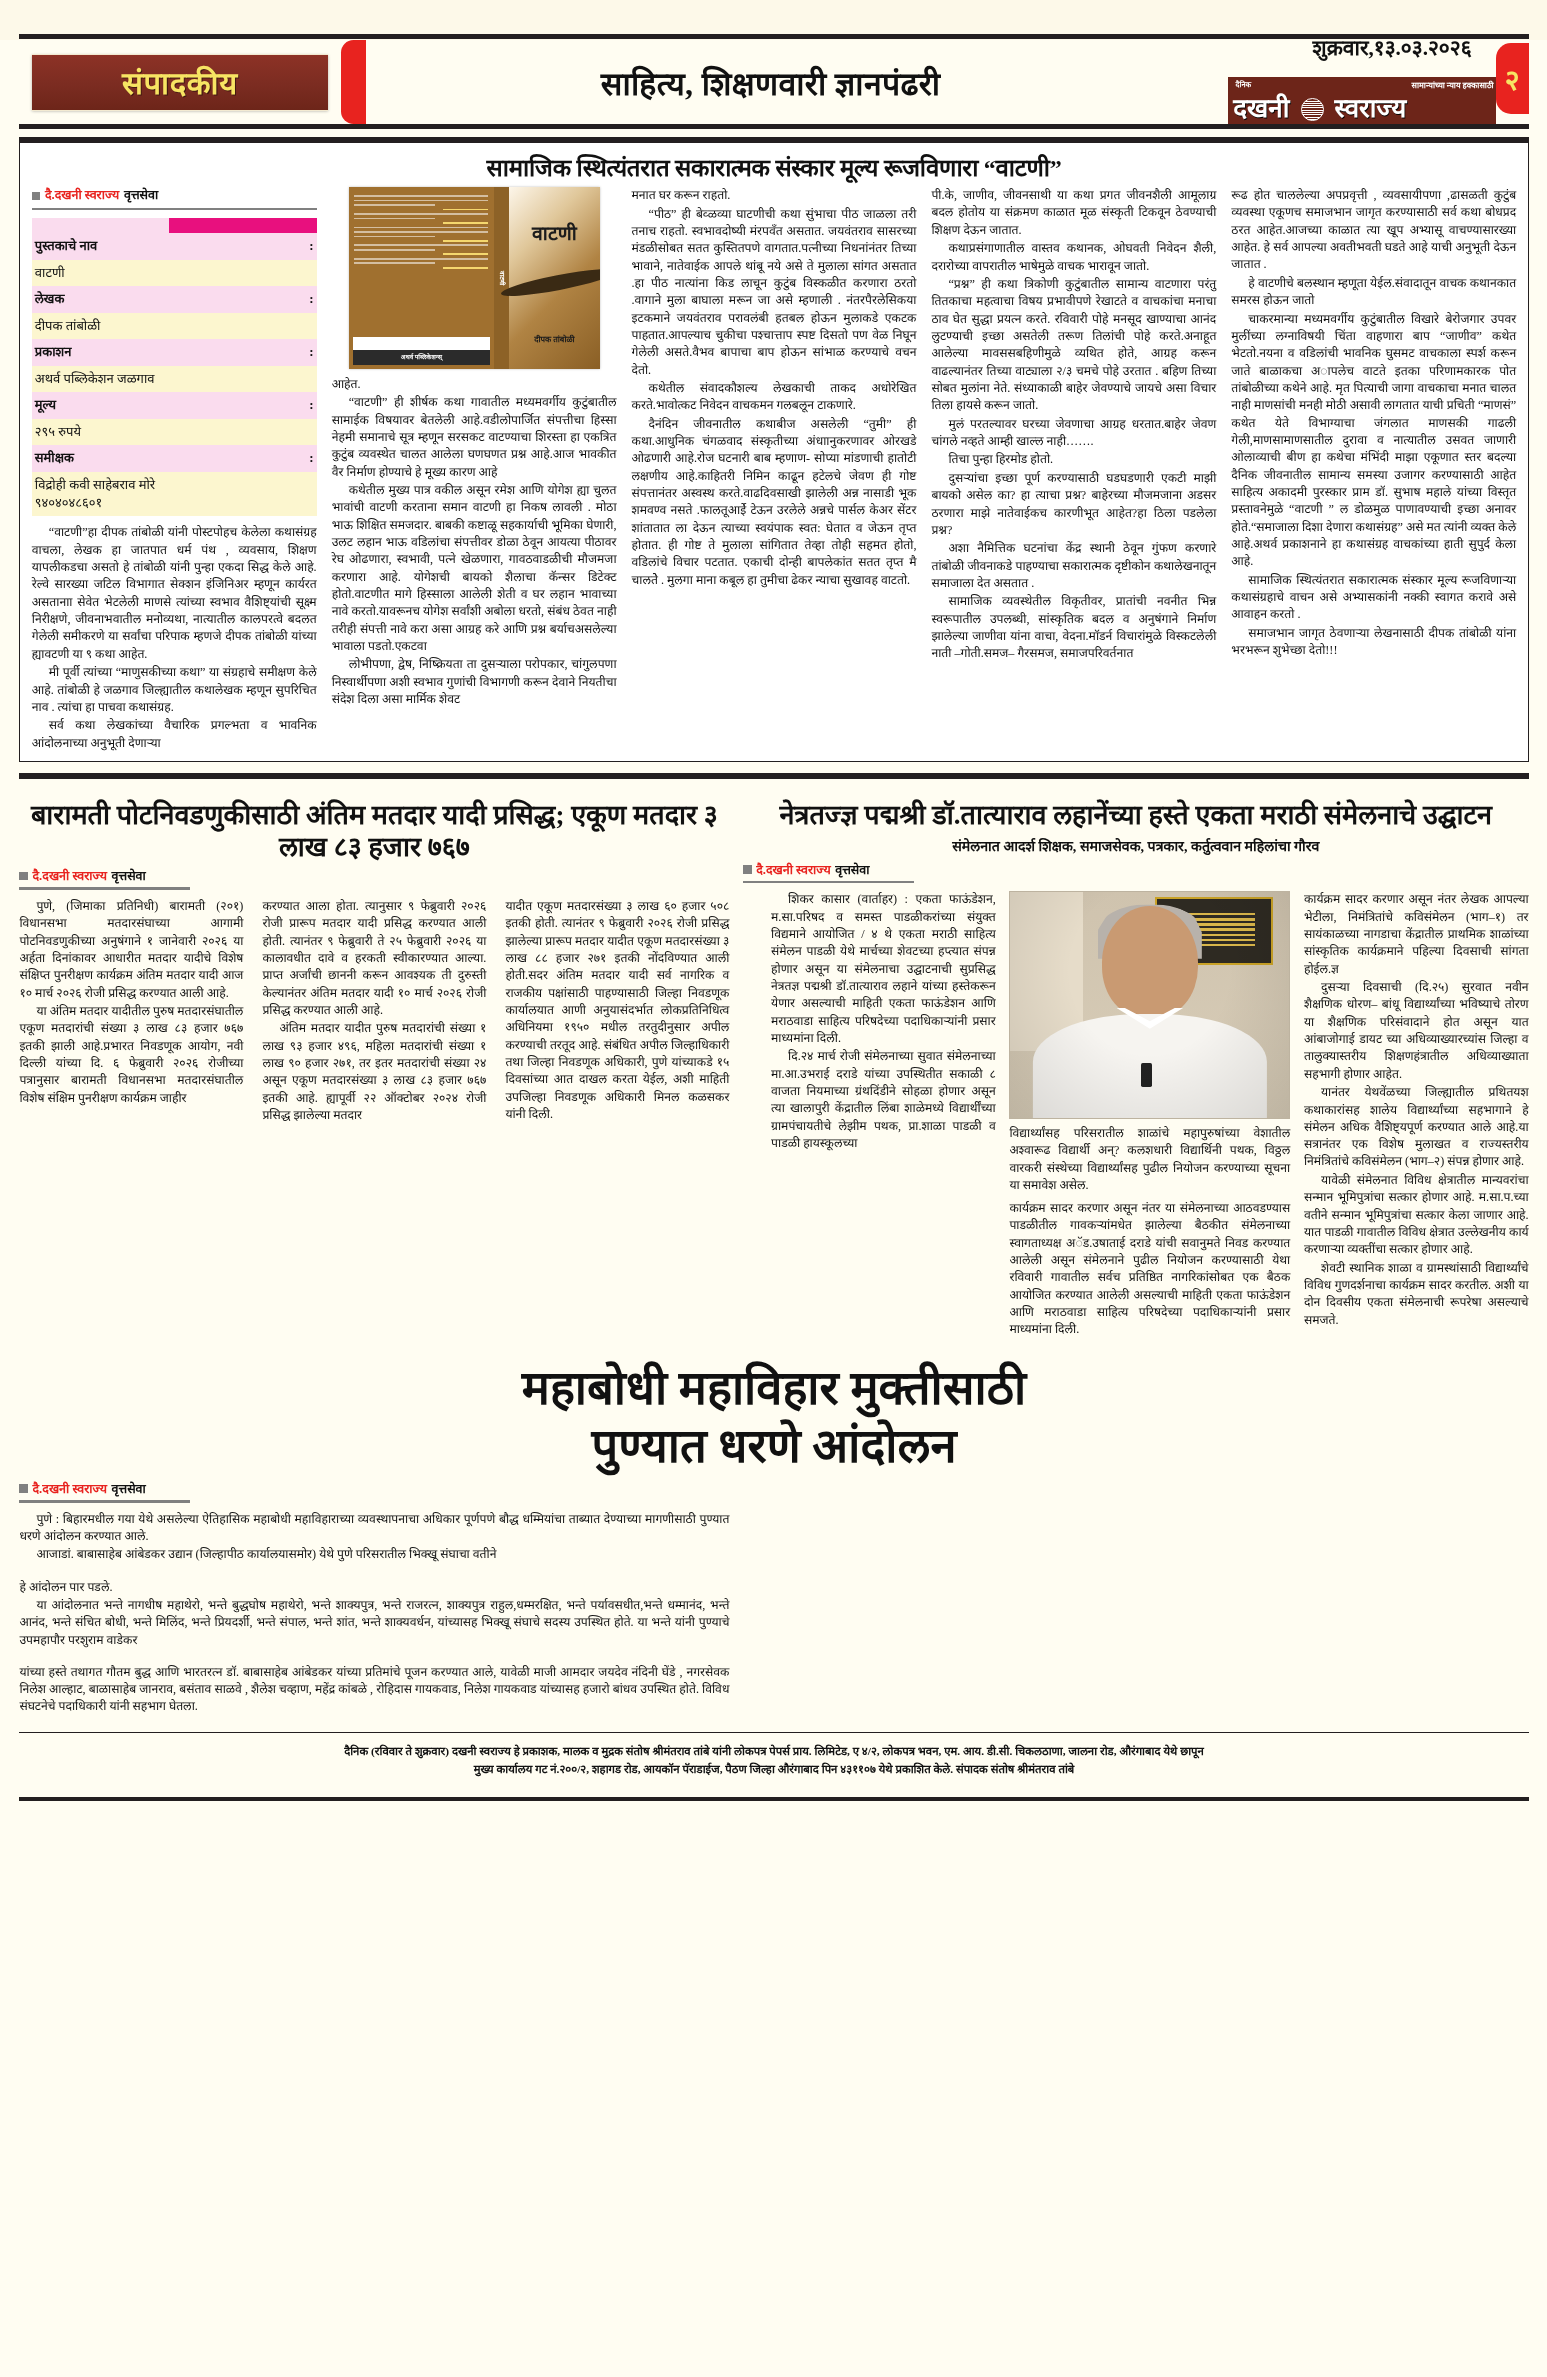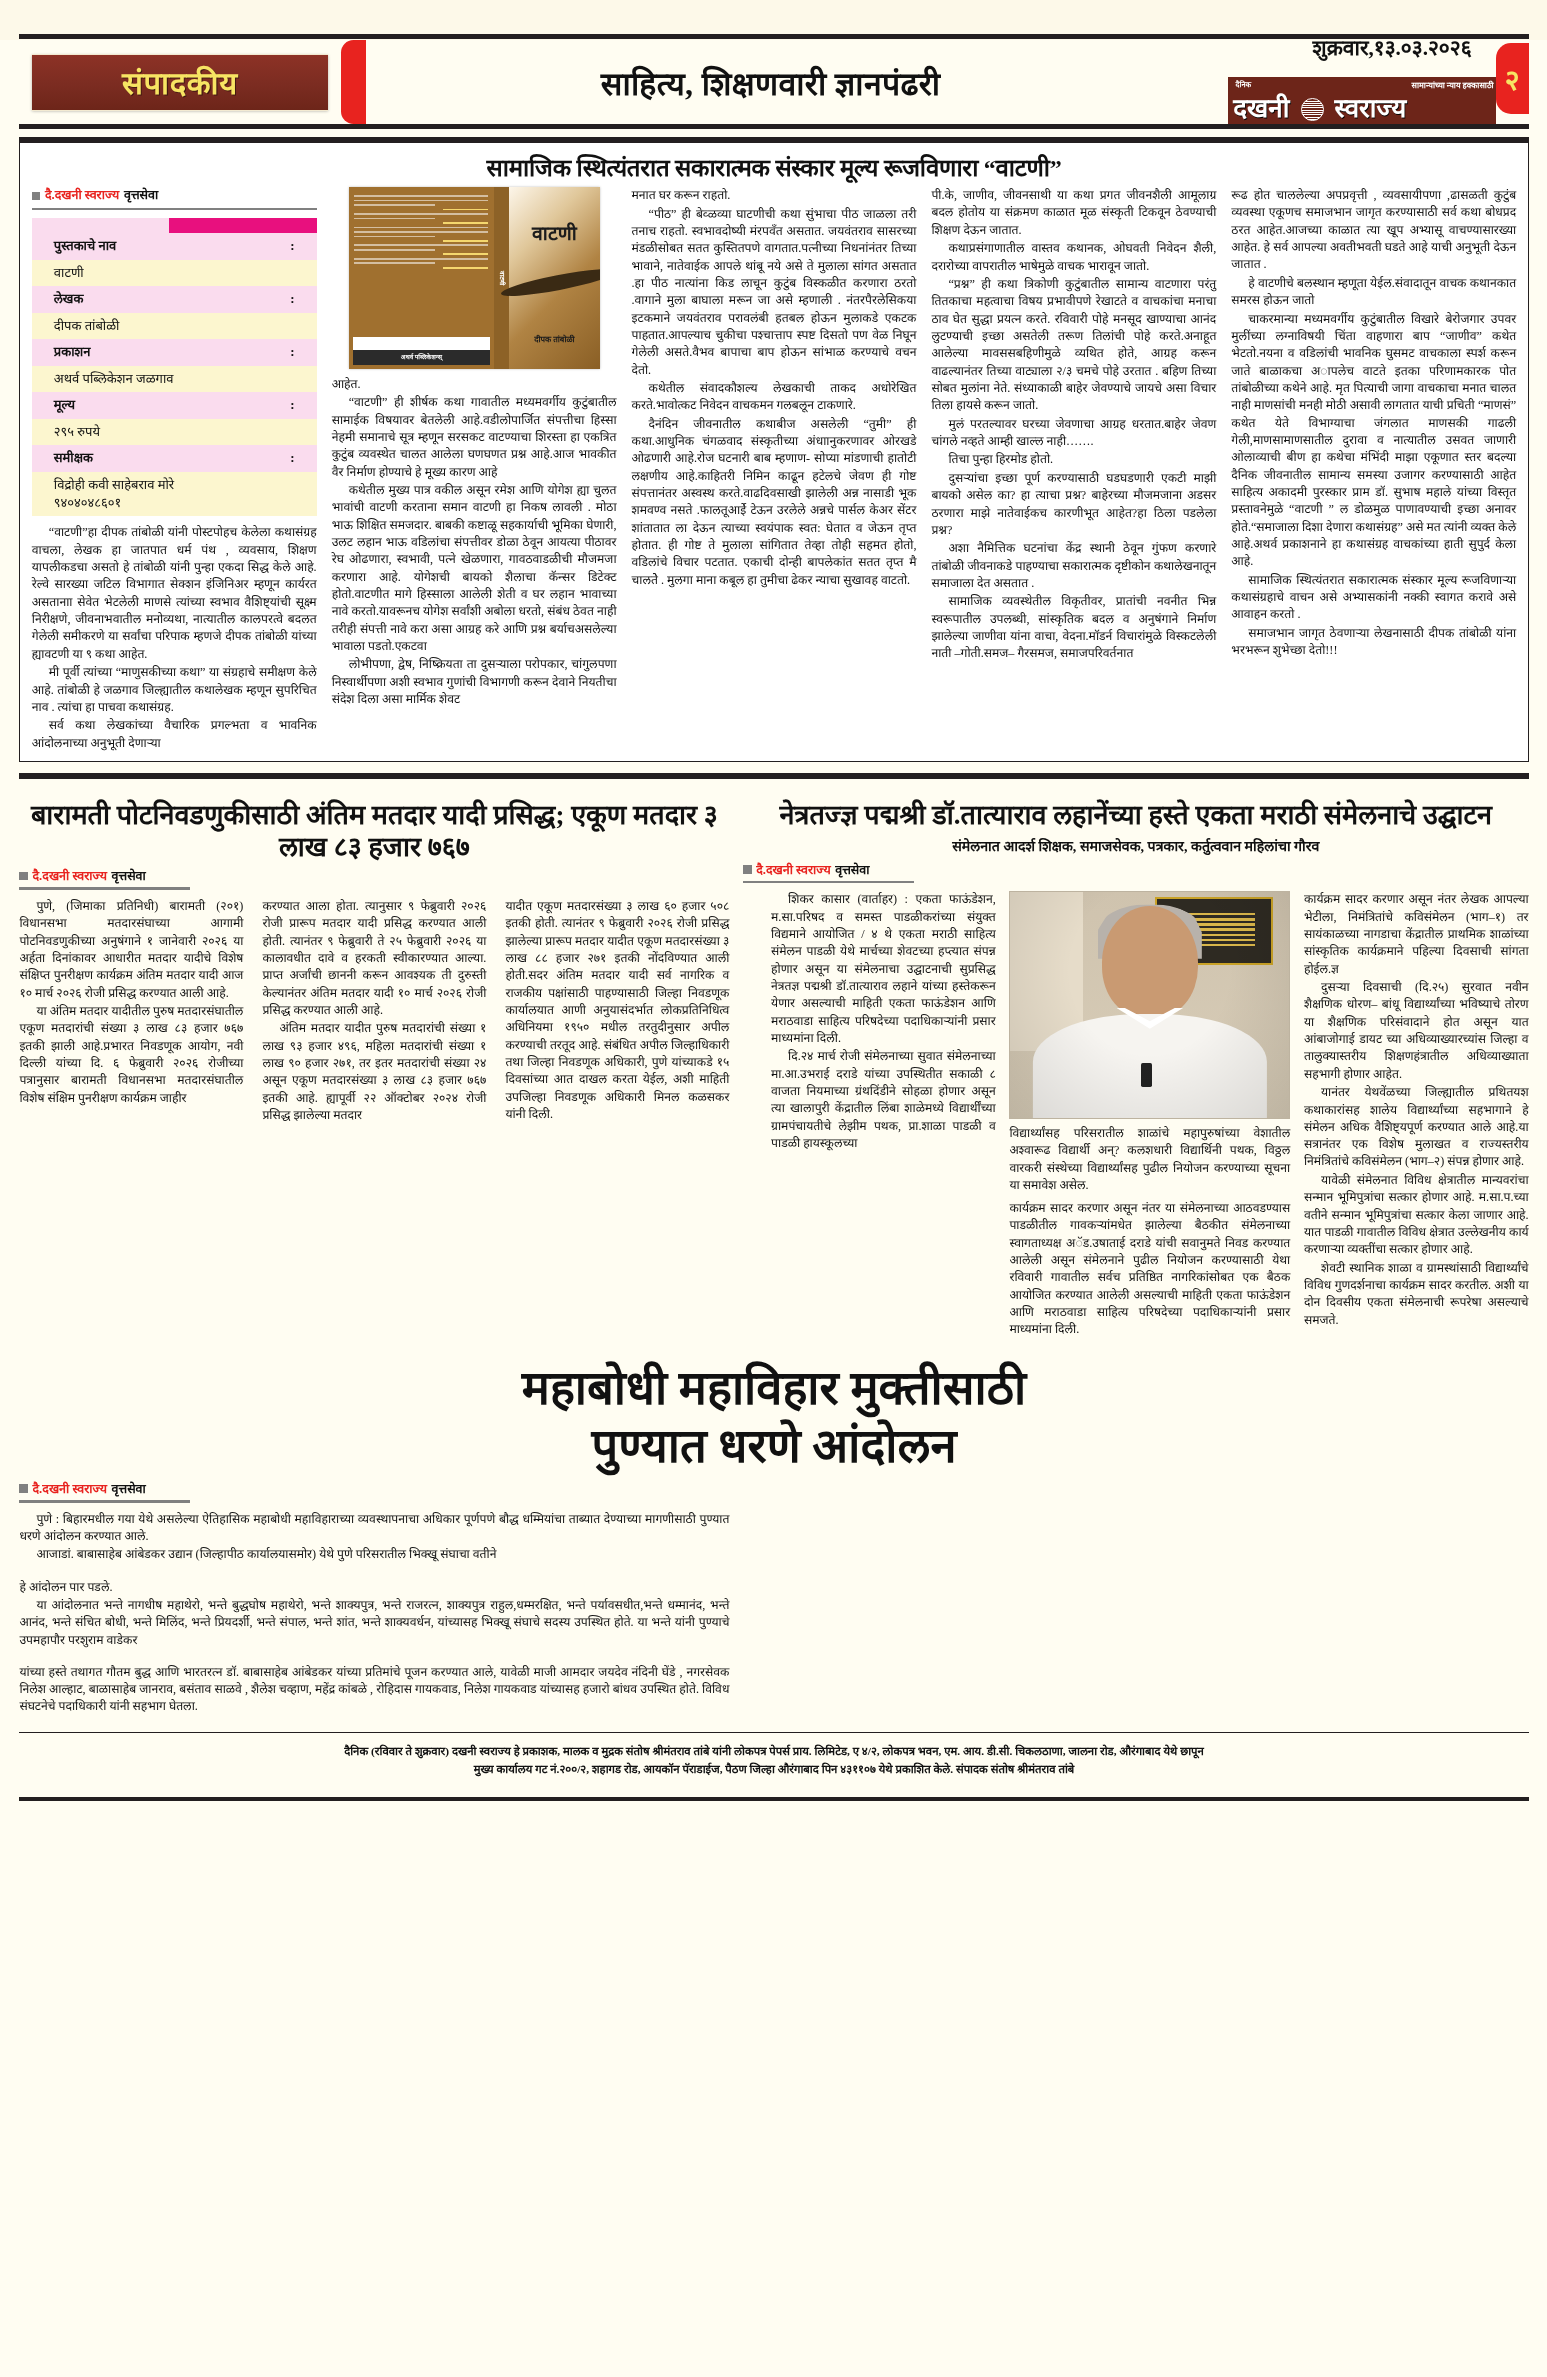--- a/index.html
+++ b/index.html
@@ -215,21 +215,21 @@
   .col p.noind { text-indent: 0; }
 
   
   .book-table {
     width: 100%;
     border-collapse: collapse;
     margin-bottom: 8px;
     font-size: 13px;
   }
   .book-table td {
-    padding: 4px 22px;
+    padding: 4px 3px;
     vertical-align: middle;
   }
   .book-table tr.lbl td { background: #fadcee; font-weight: bold; }
   .book-table tr.val td { background: #fcf6cf; }
   .book-table td.colon { text-align: right; width: 15px; font-weight: bold; }
   .table-accent {
     height: 15px;
     background: #e8107e;
     width: 52%;
     margin-left: auto;

